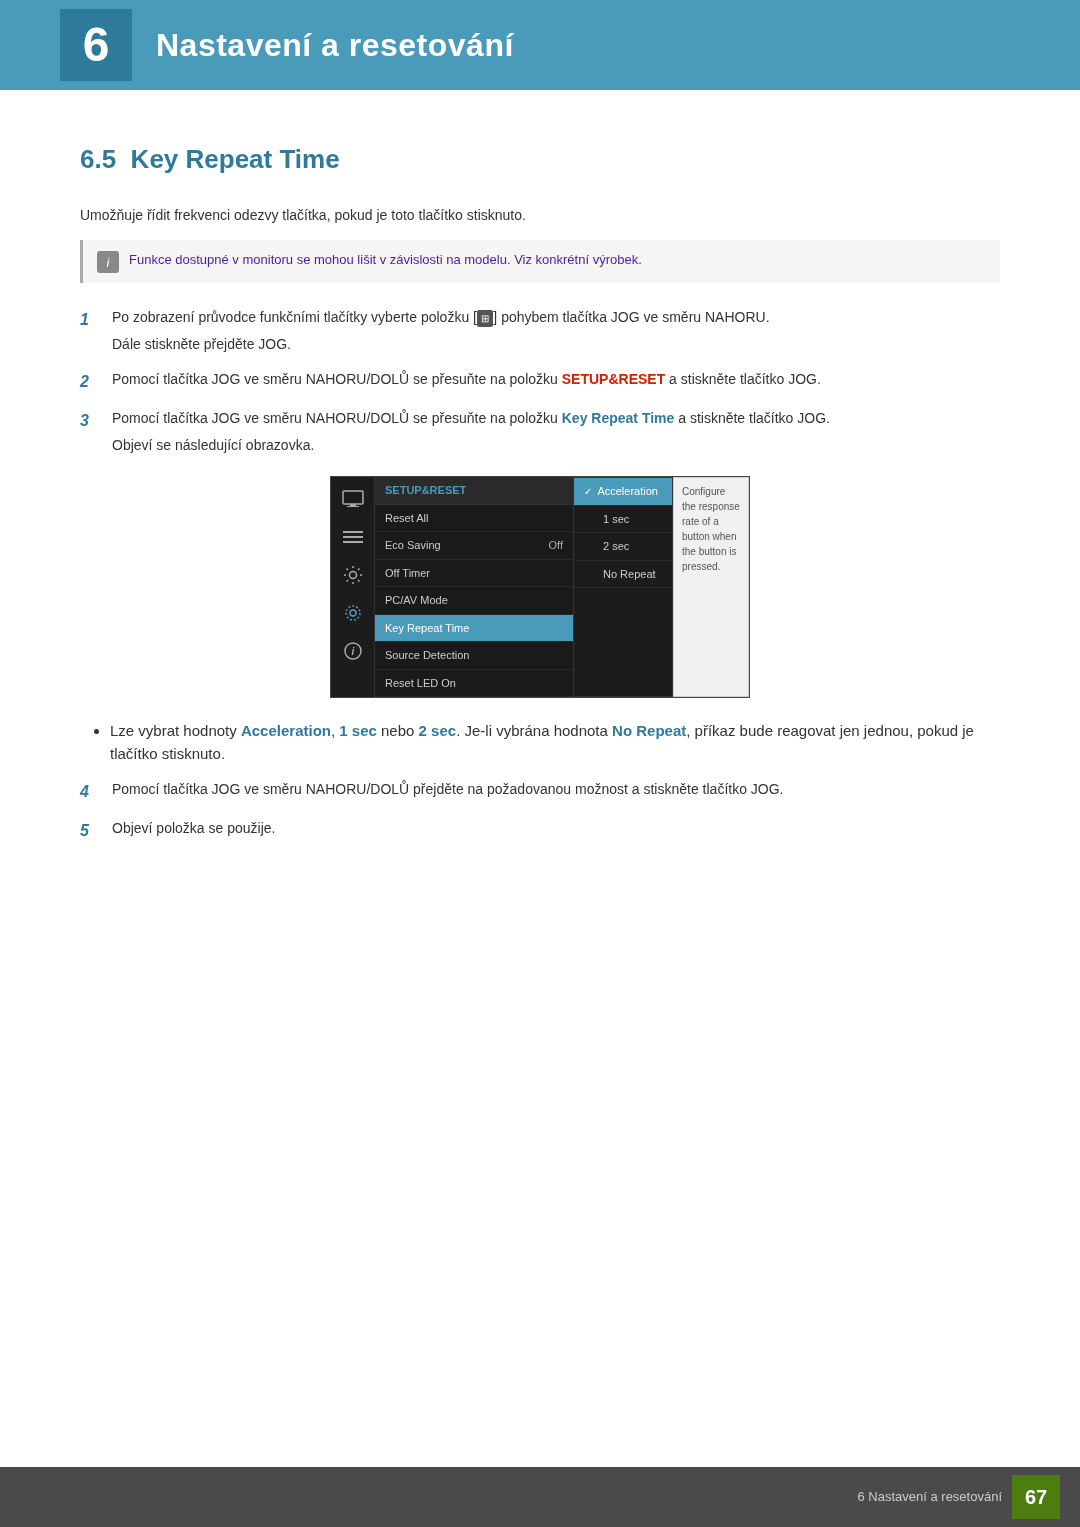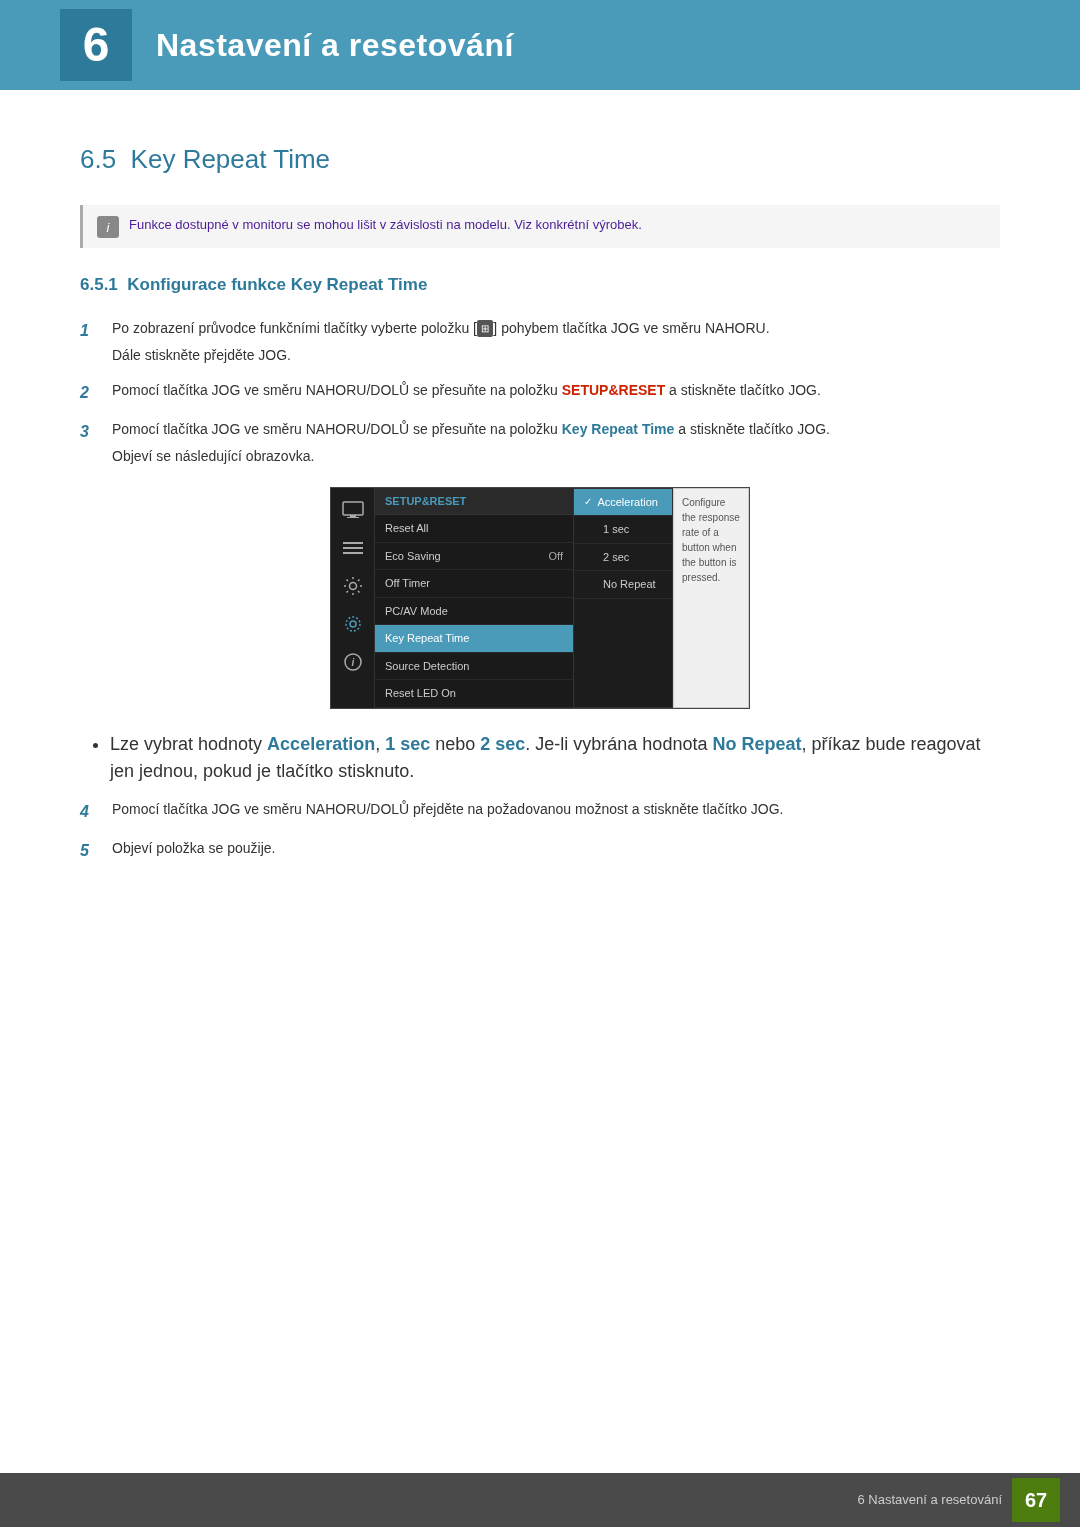--- a/index.html
+++ b/index.html
@@ -46,21 +46,21 @@
     }
 
     
     .content {
       padding: 20px 80px 80px 80px;
     }
 
     
     .section-title {
       font-size: 26px;
-      font-weight: normal;
+      font-weight: bold;
       color: #2e7a9a;
       margin-bottom: 20px;
       padding-bottom: 6px;
     }
 
     .section-intro {
       font-size: 14px;
       color: #333;
       margin-bottom: 14px;
     }
@@ -226,32 +226,32 @@
       flex-shrink: 0;
     }
 
     
     .bullet-list {
       list-style: disc;
       padding-left: 30px;
       margin: 14px 0;
     }
     .bullet-list li {
-      font-size: 18px;
+      font-size: 15px;
       color: #333;
       margin-bottom: 4px;
     }
 
     
     .page-footer {
       position: absolute;
       bottom: 0;
       left: 0;
       right: 0;
-      height: 54px;
+      height: 60px;
       background: #4a4a4a;
       display: flex;
       align-items: center;
       justify-content: flex-end;
       padding: 0 20px;
       gap: 10px;
     }
     .footer-text {
       color: #cccccc;
       font-size: 13px;
@@ -289,33 +289,30 @@
   <div class="chapter-title">Nastavení a resetování</div>
 </div>
 
 <div class="content">
 
   <div class="section-title">
     <span>6.5</span>&nbsp;
     <span>Key Repeat Time</span>
   </div>
 
+  <p class="section-intro">Umožňuje řídit frekvenci odezvy tlačítka, pokud je toto tlačítko stisknuto.</p>
 
   <div class="note-box">
     <svg class="note-icon" viewBox="0 0 22 22">
       <rect width="22" height="22" rx="3" fill="#888"></rect>
       <text x="11" y="16" text-anchor="middle" font-size="13" fill="white" font-style="italic">i</text>
     </svg>
     <span class="note-text">Funkce dostupné v monitoru se mohou lišit v závislosti na modelu. Viz konkrétní výrobek.</span>
   </div>
 
-  <div class="subsection-title">
-    <span>6.5.1</span>&nbsp;
-    <span>Konfigurace funkce Key Repeat Time</span>
-  </div>
 
   <ol class="steps-list">
 
     <li class="step-item">
       <span class="step-number">1</span>
       <div class="step-content">
         <span>Po zobrazení průvodce funkčními tlačítky vyberte položku [<span class="inline-icon">⊞</span>] pohybem tlačítka JOG ve směru NAHORU.</span>
         <div class="step-sub">Dále stiskněte přejděte JOG.</div>
       </div>
     </li>

